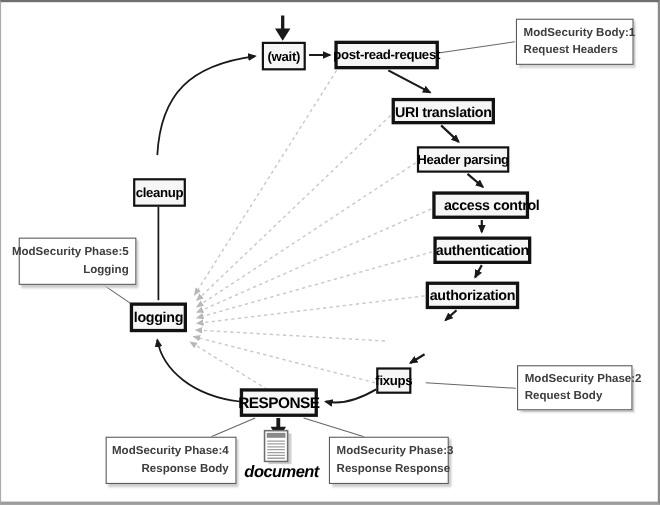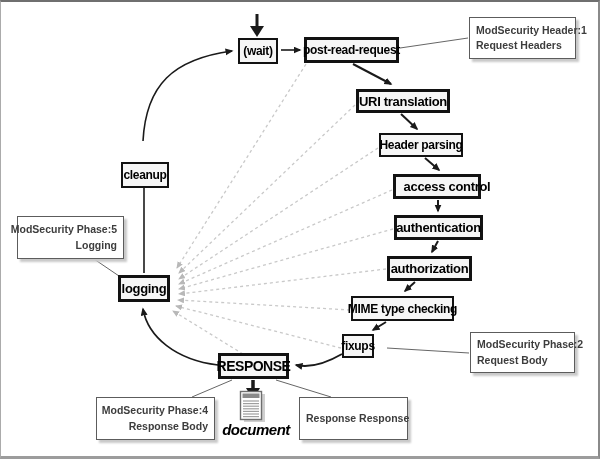--- a/index.html
+++ b/index.html
@@ -115,45 +115,43 @@
     </div>
   <div class="fbox b3 b-access">
     <span>access control</span>
     </div>
   <div class="fbox b3 b-authn">
     <span>authentication</span>
     </div>
   <div class="fbox b3 b-authz">
     <span>authorization</span>
     </div>
-  <div class="fbox b-mime">
-    <span>MIME type checking</span>
-    </div>
   <div class="fbox b-fixups">
     <span>fixups</span>
     </div>
   <div class="fbox b3 b-response">
     <span>RESPONSE</span>
     </div>
   <div class="fbox b3 b-logging">
     <span>logging</span>
     </div>
   <div class="fbox b-cleanup">
     <span>cleanup</span>
     </div>
 
   <div class="note n1">
-    <span>ModSecurity Header:1</span>
+    <span>ModSecurity Body:1</span>
     <span>Request Headers</span>
   </div>
   <div class="note n2">
     <span>ModSecurity Phase:2</span>
     <span>Request Body</span>
   </div>
   <div class="note n3">
+    <span>ModSecurity Phase:3</span>
     <span>Response Response</span>
   </div>
   <div class="note n4 ta-r">
     <span>ModSecurity Phase:4</span>
     <span>Response Body</span>
   </div>
   <div class="note n5 ta-r">
     <span>ModSecurity Phase:5</span>
     <span>Logging</span>
   </div>

